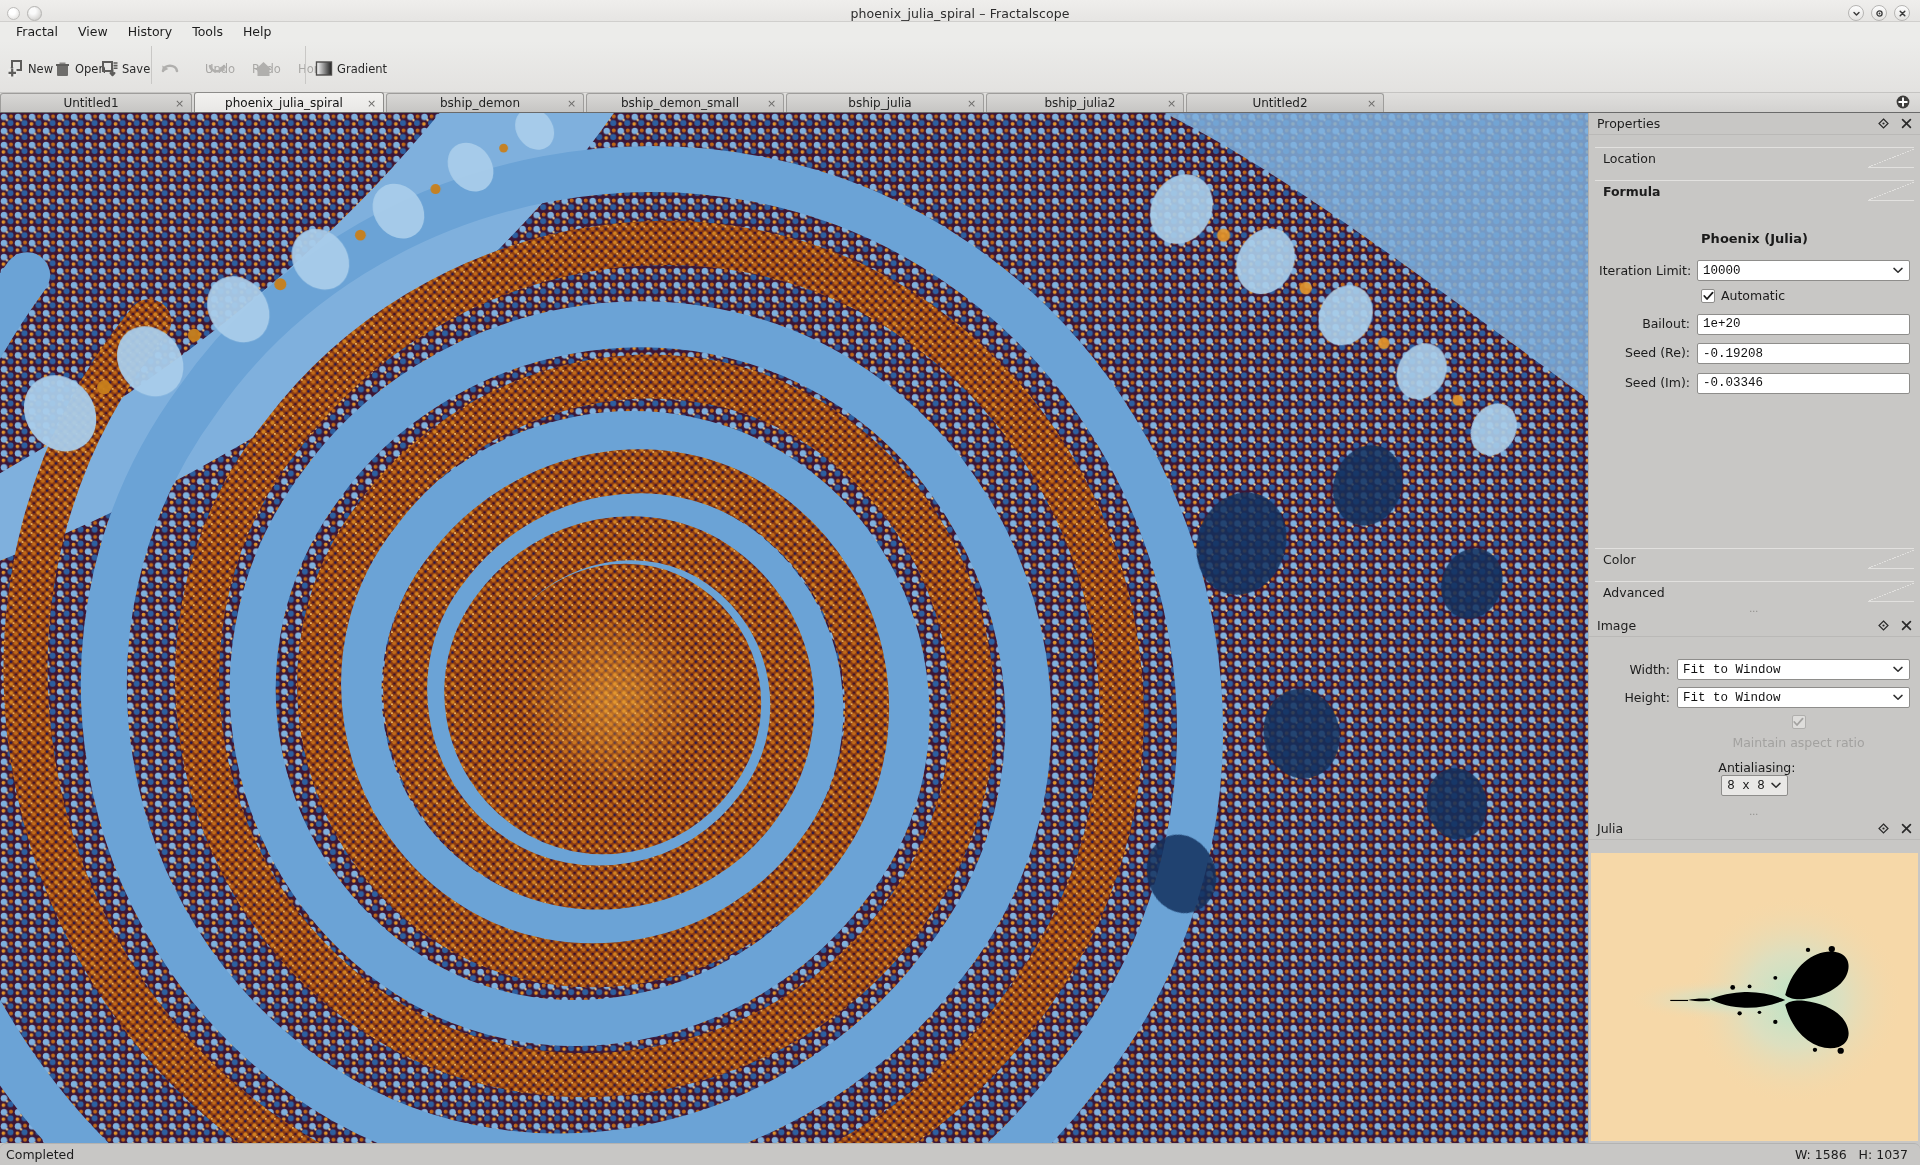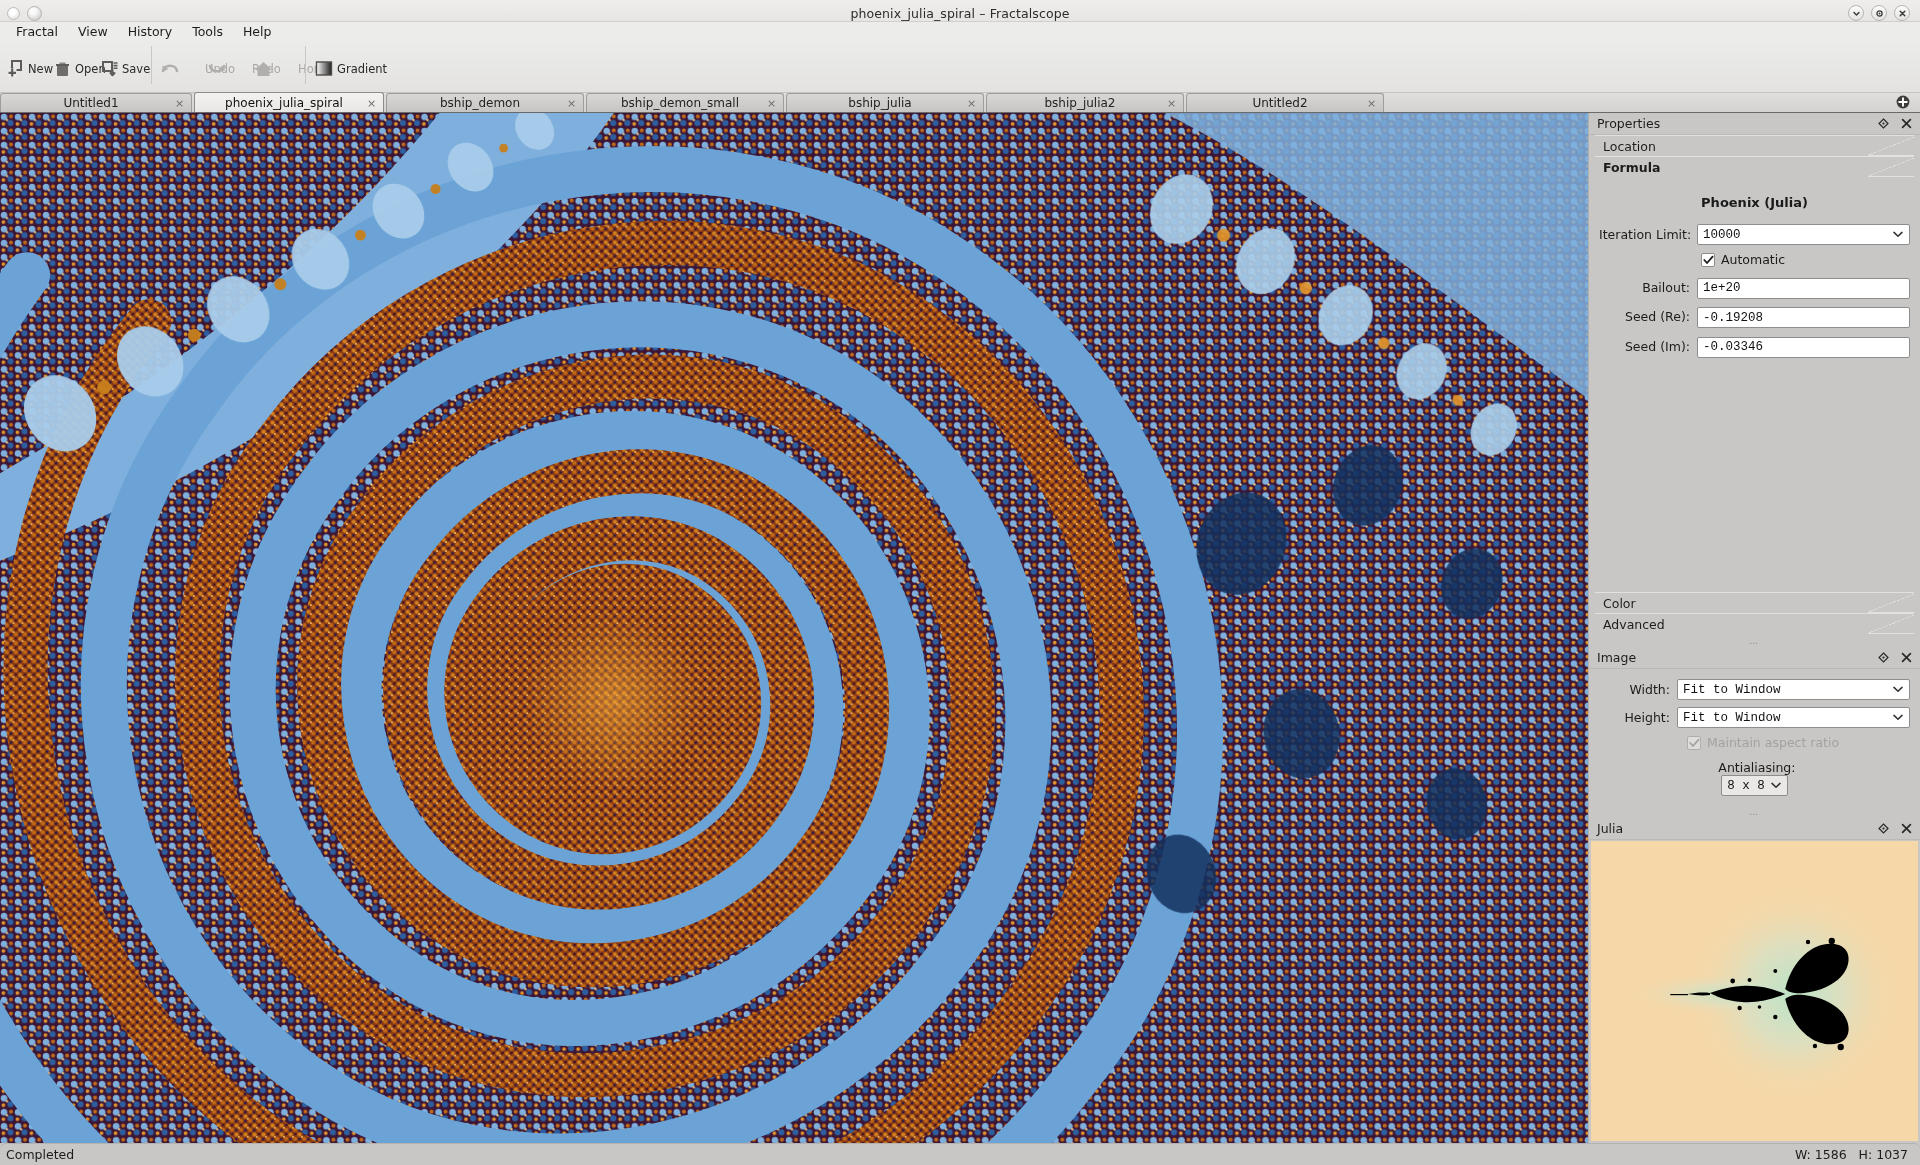--- a/index.html
+++ b/index.html
@@ -117,21 +117,21 @@
   .fractal { position: absolute; inset: 0; }
 
   
   .dock {
     width: 332px; flex: 0 0 332px;
     background: #c8c7c5;
     border-left: 1px solid #b1b0ae;
     display: flex; flex-direction: column;
     overflow: hidden;
   }
-  .panel { display: flex; flex-direction: column; min-height: 0; }
+  .panel { display: flex; flex-direction: column; min-height: 0; gap: 12px; }
   .panel-head {
     height: 22px; flex: 0 0 22px;
     background: #c8c7c5;
     display: flex; align-items: center; padding: 0 8px;
     font-size: 12.5px; color: #1d1d1d;
     border-bottom: 1px solid #bab9b7;
   }
   .panel-head .ph-title { flex: 1 1 auto; }
   .ph-btns { display: flex; gap: 12px; align-items: center; }
   .ph-btn { width: 11px; height: 11px; display: flex; align-items: center; justify-content: center; color: #2a2a2a; }
@@ -181,21 +181,21 @@
     padding-right: 22px;
   }
   .combo.grey { background: #e9e8e6; }
   .combo .cv { overflow: hidden; white-space: nowrap; }
   .combo .chev {
     position: absolute; right: 6px; top: 50%; transform: translateY(-50%);
     width: 10px; height: 10px; display: flex; align-items: center; justify-content: center;
   }
   .checkrow { display: flex; align-items: center; gap: 6px; margin: 3px 0 9px 0; }
   .checkrow.indent { padding-left: 102px; }
-  .checkrow.indent2 { padding-left: 88px; }
+  .checkrow.indent2 { padding-left: 88px; flex-direction: column; }
   .cbox {
     width: 14px; height: 14px; background: #fff;
     border: 1px solid #8e8d8b; border-radius: 2px;
     display: flex; align-items: center; justify-content: center;
   }
   .cbox.dis { background: #dedddb; border-color: #b0afad; }
   .clabel { font-size: 12.5px; color: #1c1c1c; }
   .clabel.dis { color: #a3a2a0; }
 
   .grip {

